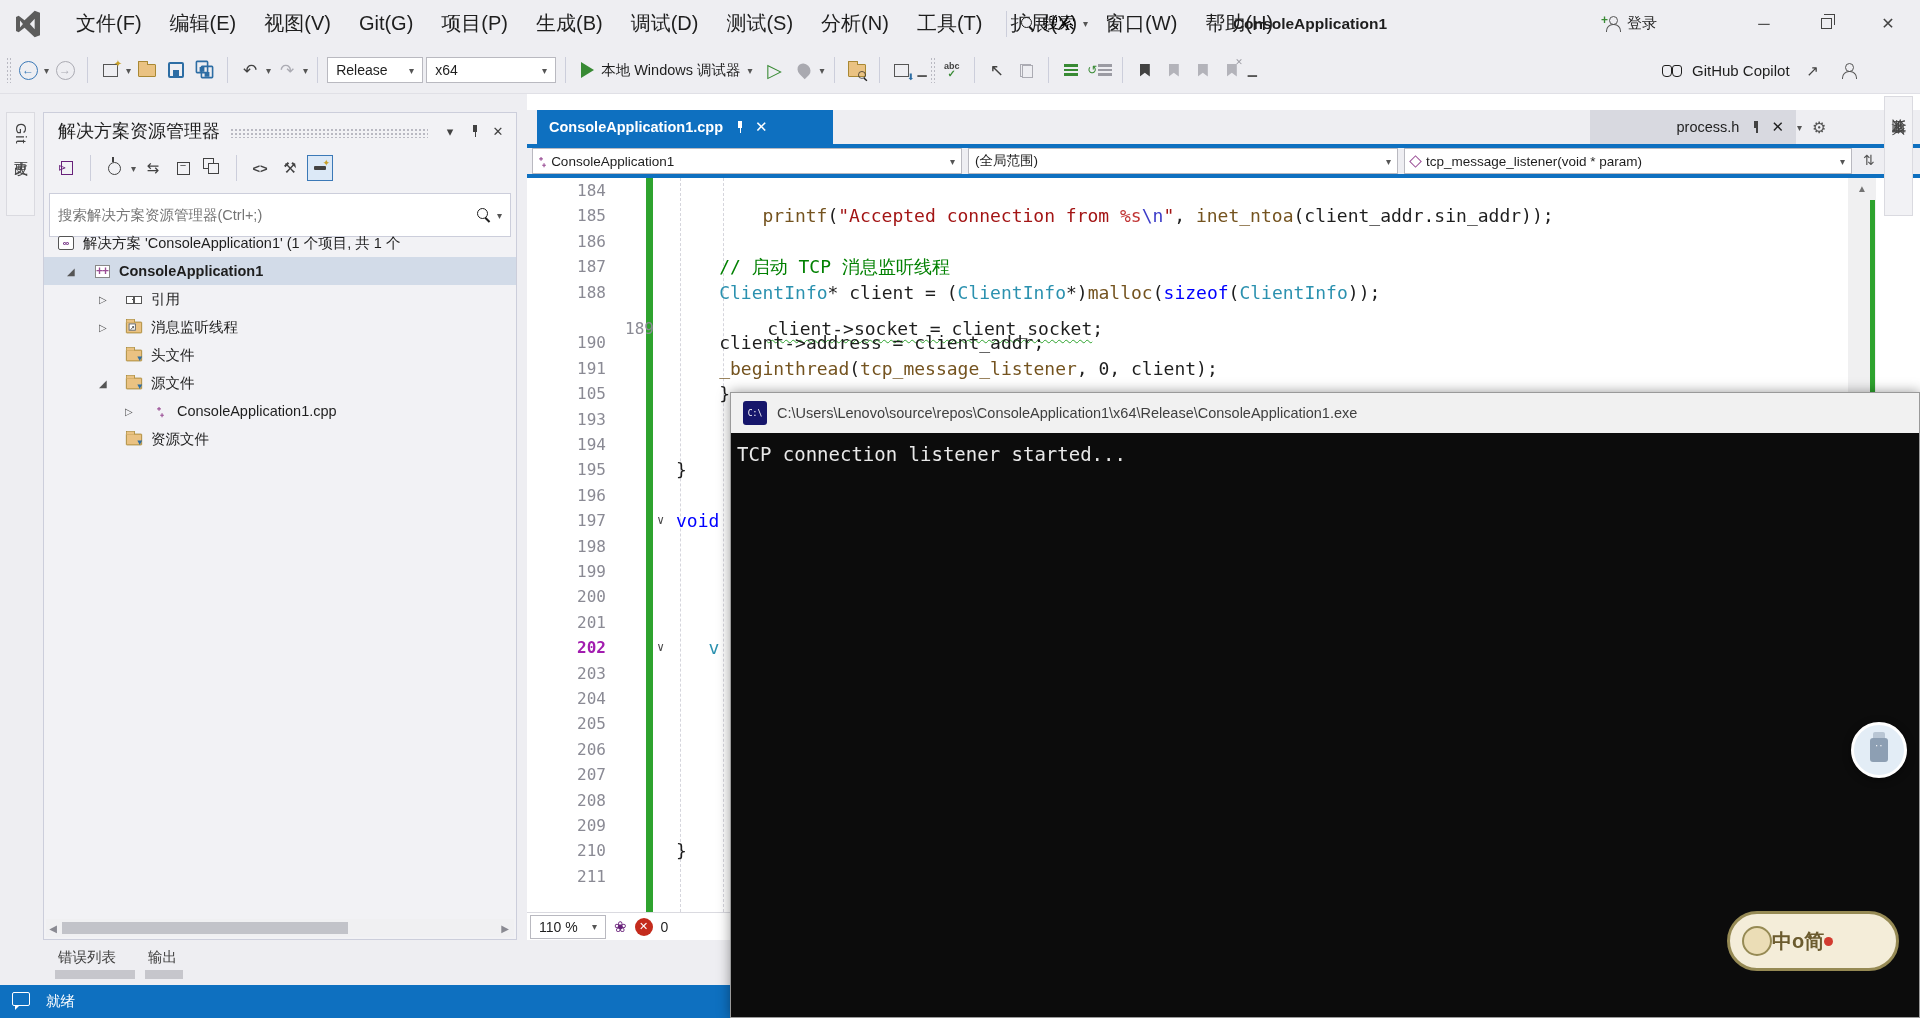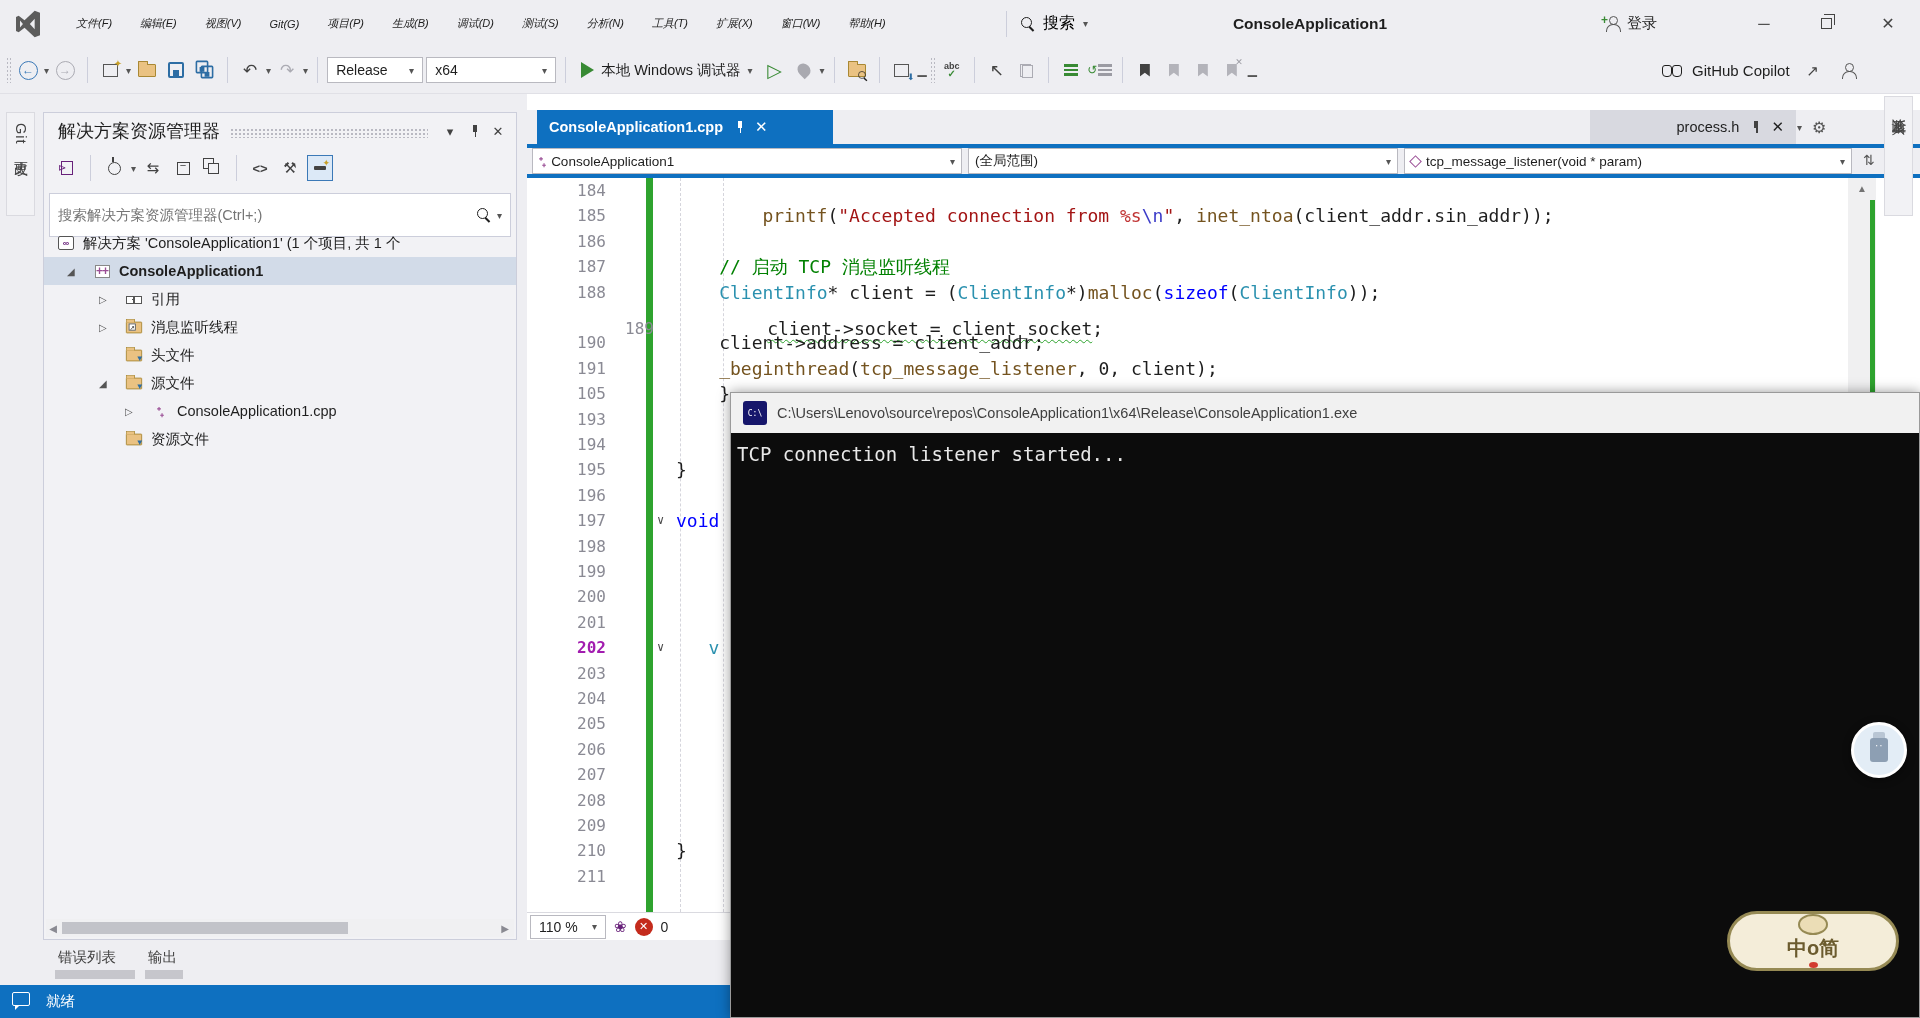--- a/index.html
+++ b/index.html
@@ -5,21 +5,21 @@
   * { margin:0; padding:0; box-sizing:border-box; }
   html,body { width:1920px; height:1018px; overflow:hidden; }
   body { font-family:"Liberation Sans", sans-serif; background:#EEEEF2; position:relative; }
   .abs { position:absolute; }
   .flexc { display:flex; align-items:center; }
 
   
   #titlebar { left:0; top:0; width:1920px; height:47px; background:#EEEEF2; }
   #vslogo { left:12px; top:8px; }
   #menu-row { left:62px; top:0; height:47px; gap:0; }
-  .menu-item { padding:16px 14px; font-size:11px; color:#1E1E1E; height:47px; display:flex; align-items:center; cursor:default;font-style:italic; }
+  .menu-item { padding:16px 14px; font-size:20px; color:#1E1E1E; height:47px; display:flex; align-items:center; cursor:default; }
   .tb-sep { width:1px; height:26px; background:#CCCEDB; margin:0 6px; }
   #search-box-title { left:1000px; top:0; height:47px; gap:8px; }
   #apptitle { left:1160px; top:0; width:300px; height:47px; justify-content:center; font-weight:bold; font-size:15.5px; color:#1E1E1E; }
   #signin { left:1605px; top:0; height:47px; gap:6px; font-size:15px; color:#1E1E1E; }
   .winbtn { top:0; width:58px; height:47px; justify-content:center; font-size:16px; color:#444; }
   
   .lens { position:relative; width:14px; height:14px; display:inline-block; }
   .lens::before { content:""; position:absolute; left:0; top:0; width:9px; height:9px; border:1.6px solid #1E1E1E; border-radius:50%; }
   .lens::after { content:""; position:absolute; left:9px; top:9px; width:6px; height:1.8px; background:#1E1E1E; transform:rotate(45deg); transform-origin:0 0; }
   .caret { font-size:10px; color:#555; }
@@ -137,21 +137,21 @@
   #statusbar { left:0; top:985px; width:1920px; height:33px; background:var(--status_bg); color:#FFF; }
   #status-text { position:absolute; left:46px; top:7px; font-size:14.5px; }
   .bubble { position:absolute; left:12px; top:7px; width:18px; height:14px; border:1.6px solid #FFF; border-radius:2px; }
   .bubble::after { content:""; position:absolute; left:2px; top:12px; width:0; height:0; border-left:5px solid #FFF; border-bottom:5px solid transparent; }
 
   
   #usb-btn { left:1851px; top:722px; width:56px; height:56px; border-radius:50%; background:#E3EDF6; border:3px solid #FFF; box-shadow:0 2px 8px rgba(0,0,0,.45); z-index:20; display:flex; align-items:center; justify-content:center; }
   .usb-glyph { position:relative; width:18px; height:24px; background:#8D9FB3; border-radius:3px; }
   .usb-glyph::before { content:""; position:absolute; left:3px; top:-6px; width:12px; height:6px; background:#B9C6D4; border-radius:2px 2px 0 0; }
   .usb-glyph::after { content:"··"; position:absolute; left:5px; top:2px; color:#FFF; font-size:10px; letter-spacing:1px; }
-  #watermark { left:1727px; top:911px; width:172px; height:60px; border:3px solid #968A54; border-radius:30px; background:#F4EDD9; z-index:20; display:flex; align-items:center; padding:0 12px;flex-direction:column; }
+  #watermark { left:1727px; top:911px; width:172px; height:60px; border:3px solid #968A54; border-radius:30px; background:#F4EDD9; z-index:20; display:flex; align-items:center; padding:0 12px; }
   #wm-circle { width:30px; height:30px; border-radius:50%; background:#EBDDB6; border:2px solid #968A54; }
   #wm-text { font-size:20px; font-weight:bold; color:#6B5B2E; }
   #wm-dot { width:9px; height:9px; border-radius:50%; background:#D23B2F; }
 </style>
 </head>
 <body>
 
 <div id="titlebar" class="abs">
   <svg id="vslogo" class="abs" width="32" height="32" viewBox="0 0 24 24">
     <path fill="#5C5C5C" d="M17 2 9.4 9.2 5 5.8 3 6.8v10.4l2 1 4.4-3.4L17 22l4-1.6V3.6L17 2zm-11 12.6V9.4L8.2 12 6 14.6zM17 16l-3.6-4L17 8v8z"></path>

